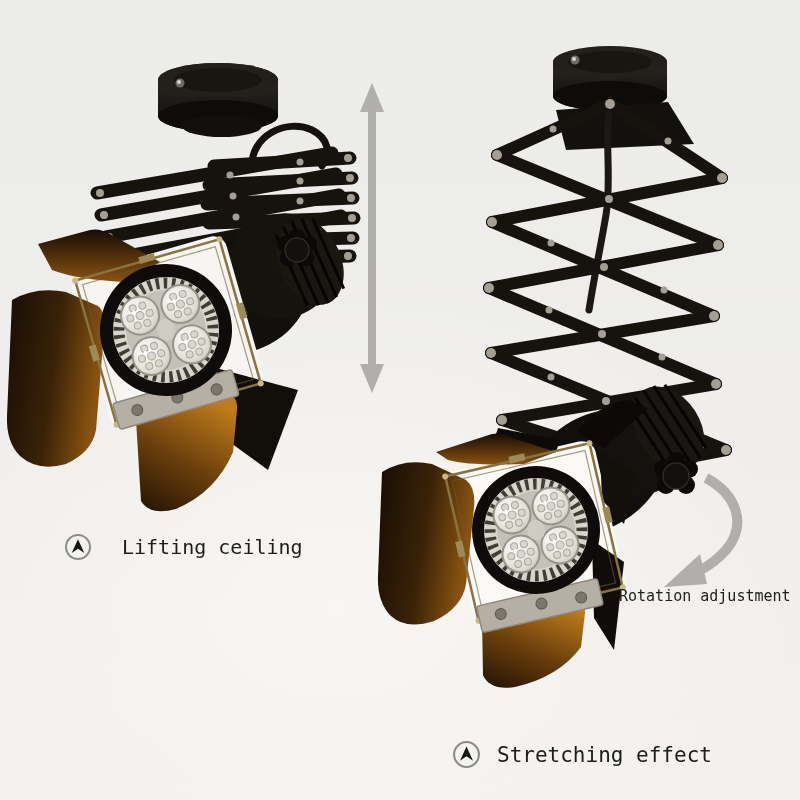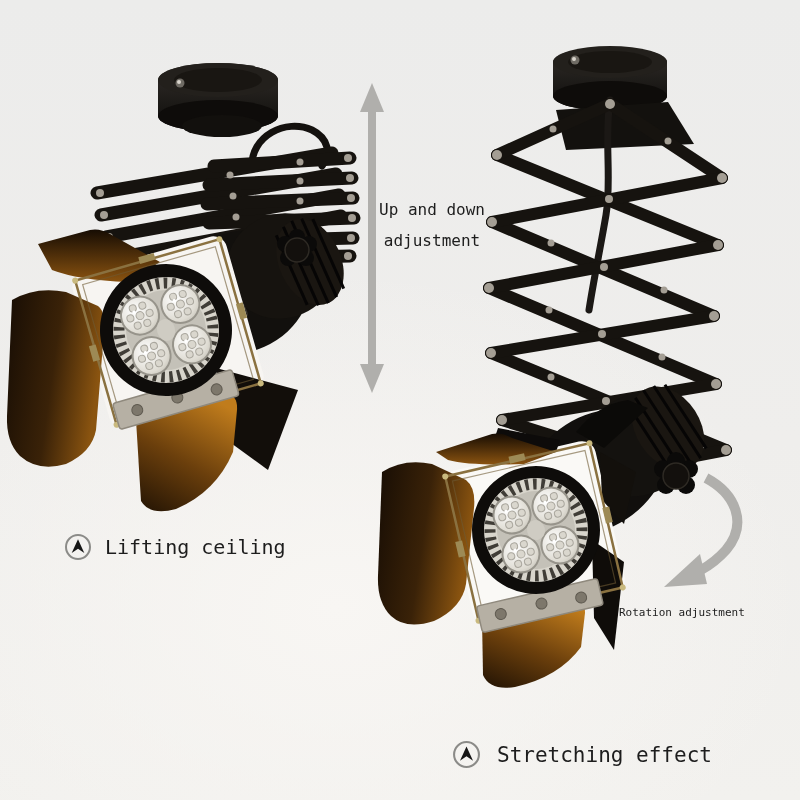--- a/index.html
+++ b/index.html
@@ -15,23 +15,23 @@
     position:relative;width:800px;height:800px;overflow:hidden;
     font-family:"DejaVu Sans Mono","Liberation Mono",monospace;
     color:var(--text);
     background:
       radial-gradient(90% 65% at 42% 76%, var(--background-bottom) 0%, rgba(248,246,243,0) 65%),
       linear-gradient(180deg, var(--background-top) 0%, #efeeec 55%, #f2f1ee 100%);
   }
   svg.art{position:absolute;left:0;top:0}
   .label,.caption{position:absolute;white-space:nowrap}
   .updown{left:350px;top:194px;width:164px;text-align:center;font-size:16px;line-height:31px}
-  .rotation{left:619px;top:606px;font-size:11px}
+  .rotation{left:619px;top:587px;font-size:15px}
   .caption{display:flex;align-items:center}
-  .lifting{left:64px;top:533px;font-size:20px;gap:13px}
+  .lifting{left:64px;top:533px;font-size:20px;gap:30px}
   .stretching{left:452px;top:740px;font-size:21px;gap:16px}
   .caption .mark{flex:0 0 auto;display:block}
   .mark circle{fill:none;stroke:var(--icon-ring-gray);stroke-width:2}
   .mark path{fill:#161616}
   .arrow-fill{fill:var(--arrow-gray)}
   .arrow-stroke{stroke:var(--arrow-gray);fill:none}
 </style>
 </head>
 <body>
 
@@ -386,24 +386,20 @@
         </g>
       </g>
 
       <g>
         <path class="arrow-stroke" d="M706,478 C736,494 748,524 726,550 C718,559 710,565 701,570" stroke-width="10"></path>
         <polygon class="arrow-fill" points="664,587 700,554 707,584"></polygon>
       </g>
     </g>
   </svg>
 
-  <div class="label updown">
-    <div>Up and down</div>
-    <div>adjustment</div>
-  </div>
 
   <div class="caption lifting">
     <svg class="mark" width="28" height="28" viewBox="0 0 28 28">
       <circle cx="14" cy="14" r="12"></circle>
       <path d="M14,6.2 L20.3,20 L14,15.8 L7.7,20 Z"></path>
     </svg>
     <span>Lifting ceiling</span>
   </div>
 
   <div class="label rotation">

